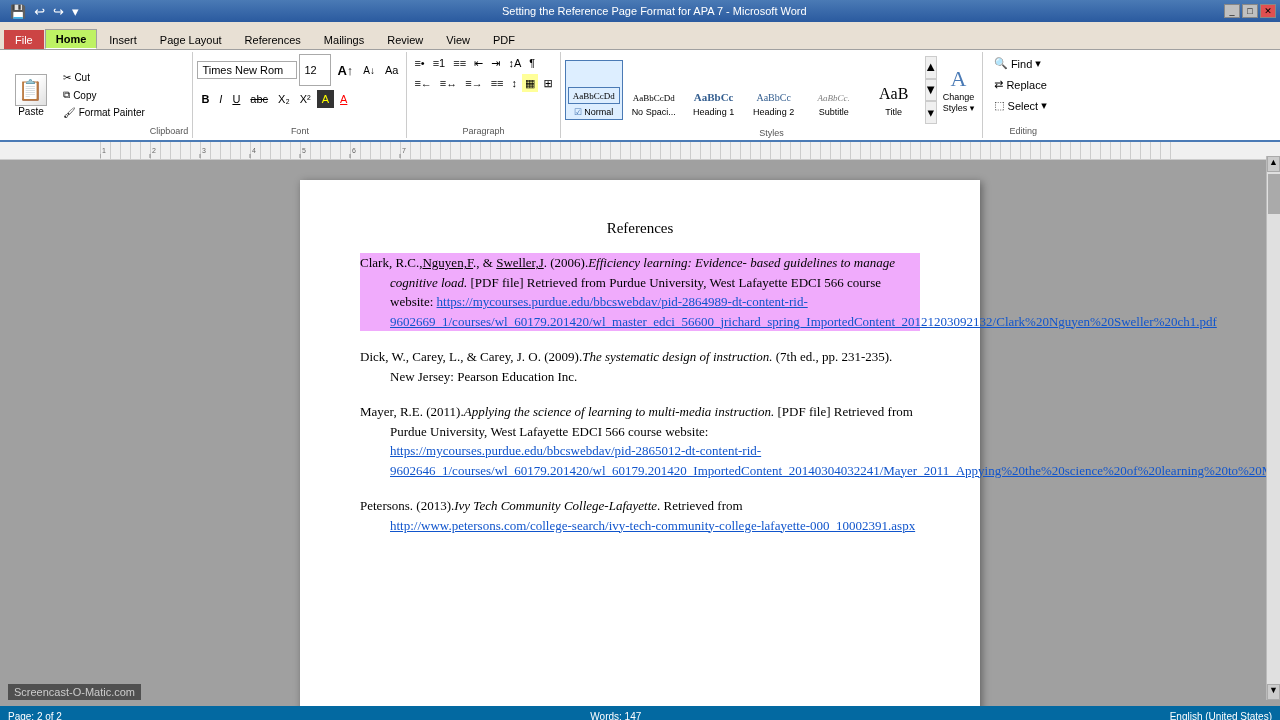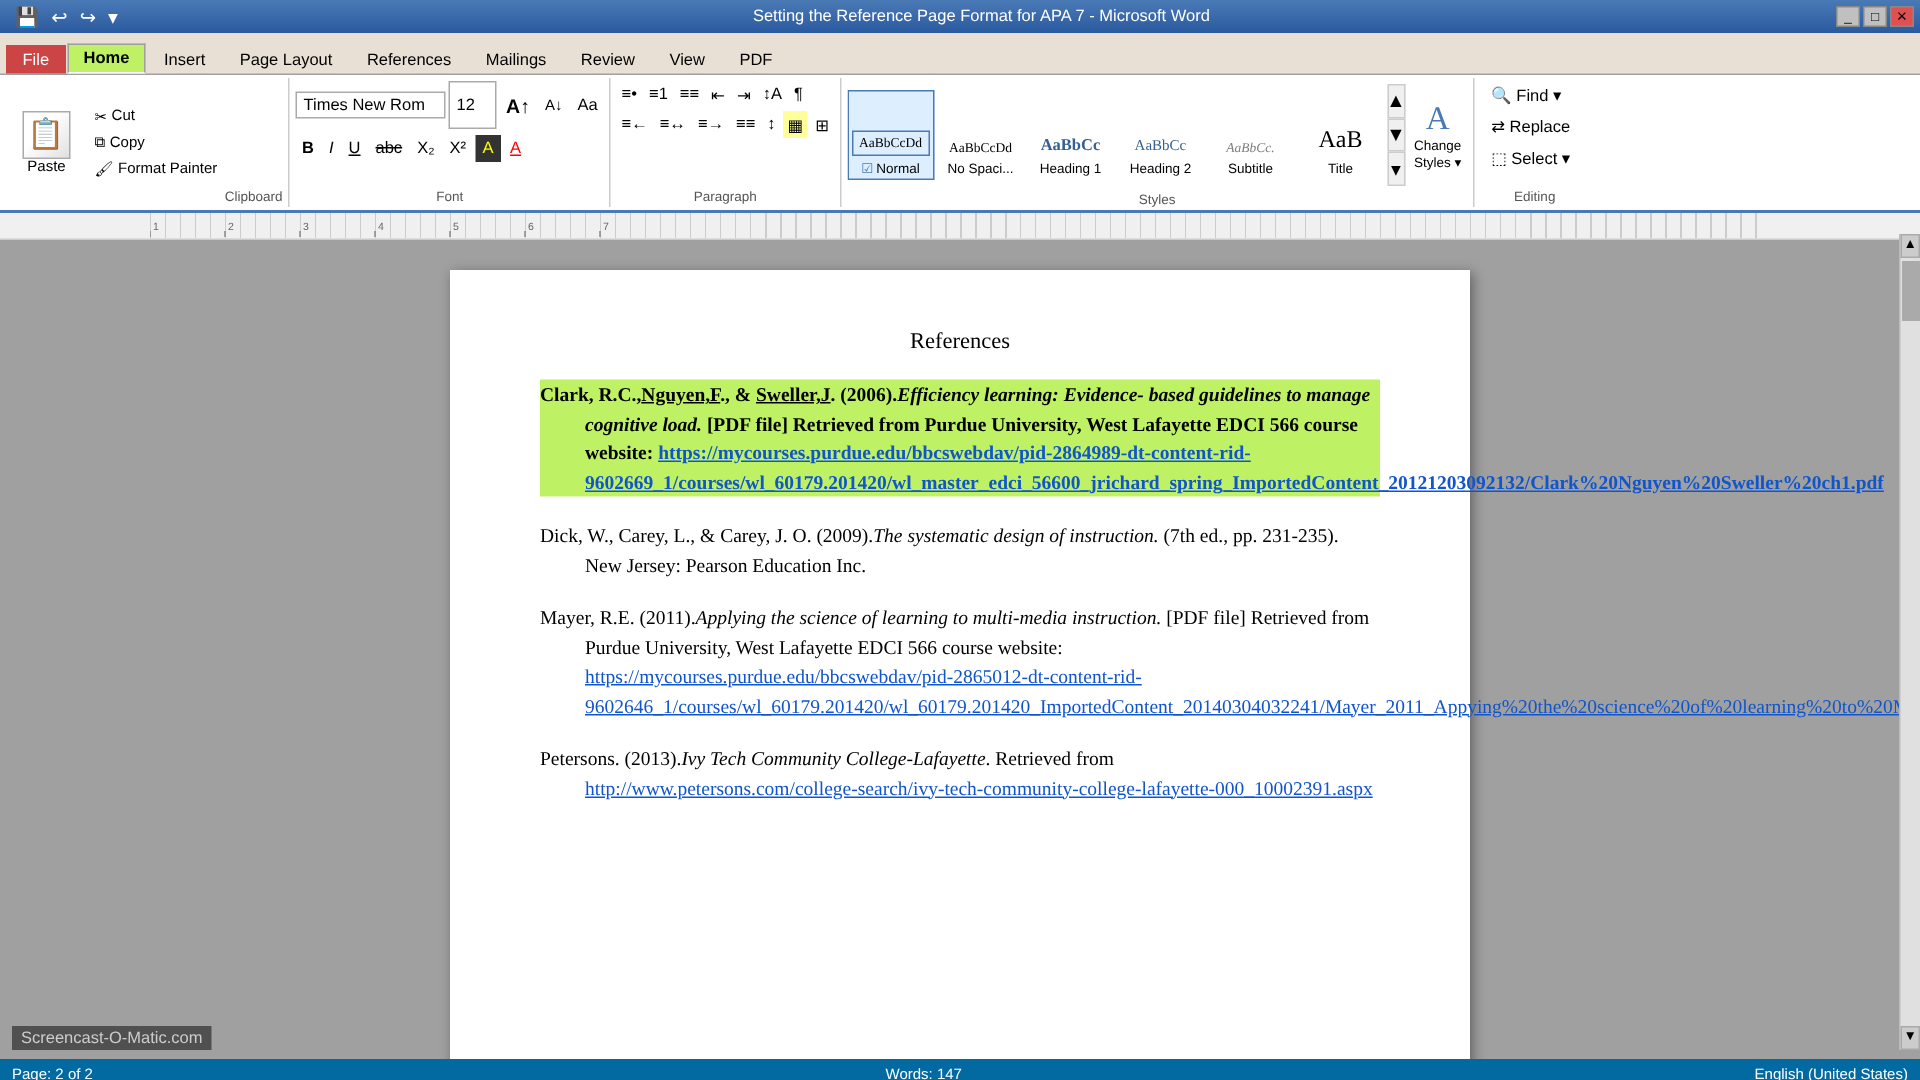--- a/index.html
+++ b/index.html
@@ -245,22 +245,21 @@
     }
     .ref-entry {
       font-family: 'Times New Roman', serif;
       font-size: 13px;
       margin-bottom: 16px;
       text-indent: -30px;
       padding-left: 30px;
       line-height: 1.5;
     }
     .ref-entry.selected {
-      background: #bef264;
-      font-weight: bold;
+      background: #f0abfc;
     }
     .ref-link {
       color: #1155cc;
       text-decoration: underline;
     }
     .ref-italic { font-style: italic; }
 
     
     .status-bar {
       background: #0369a1;

